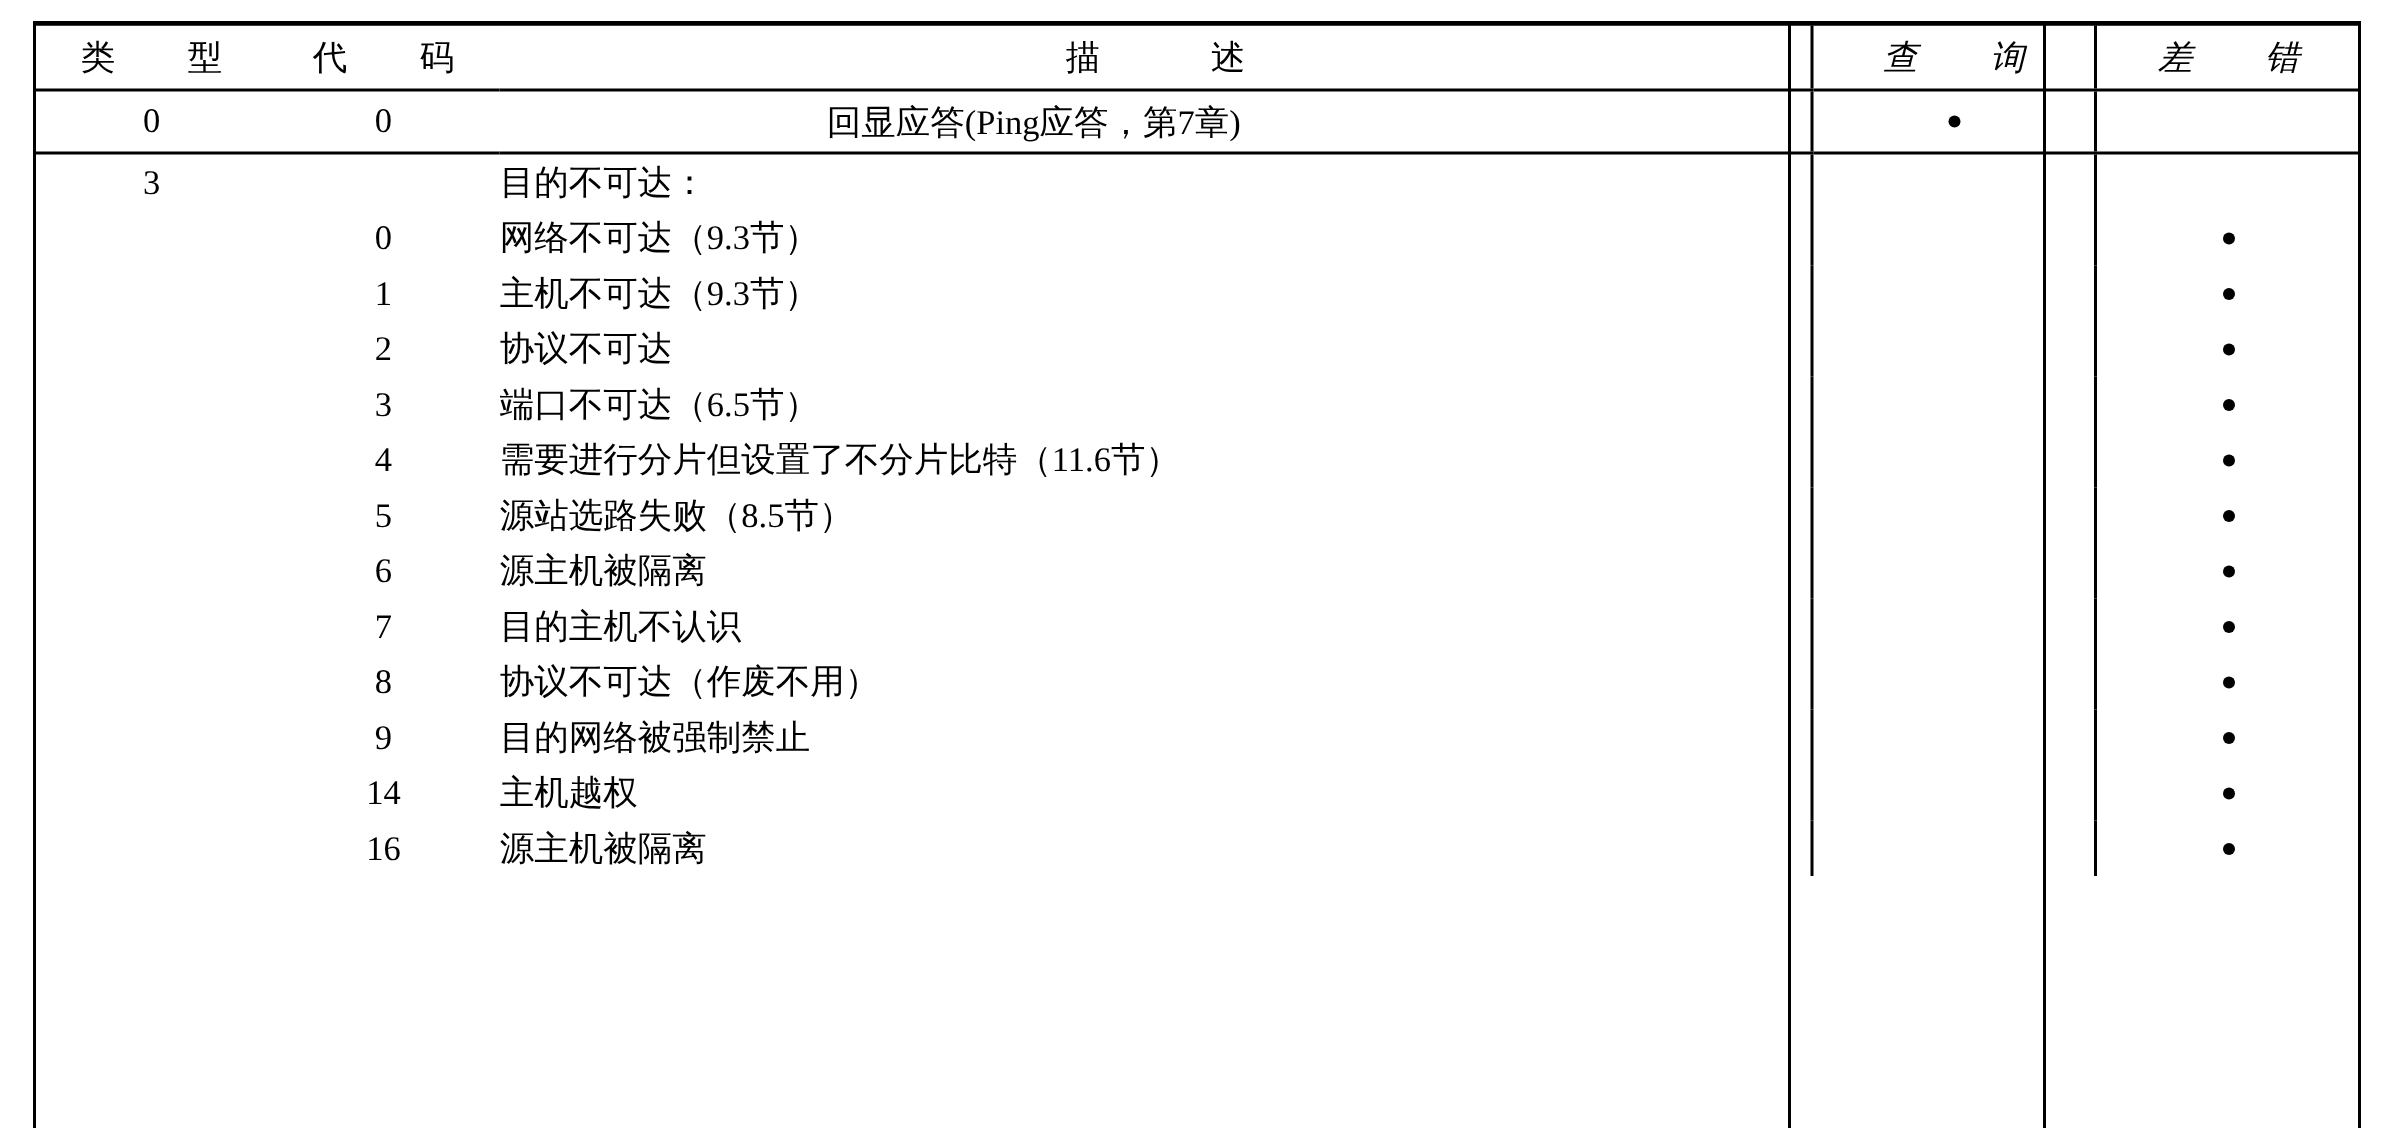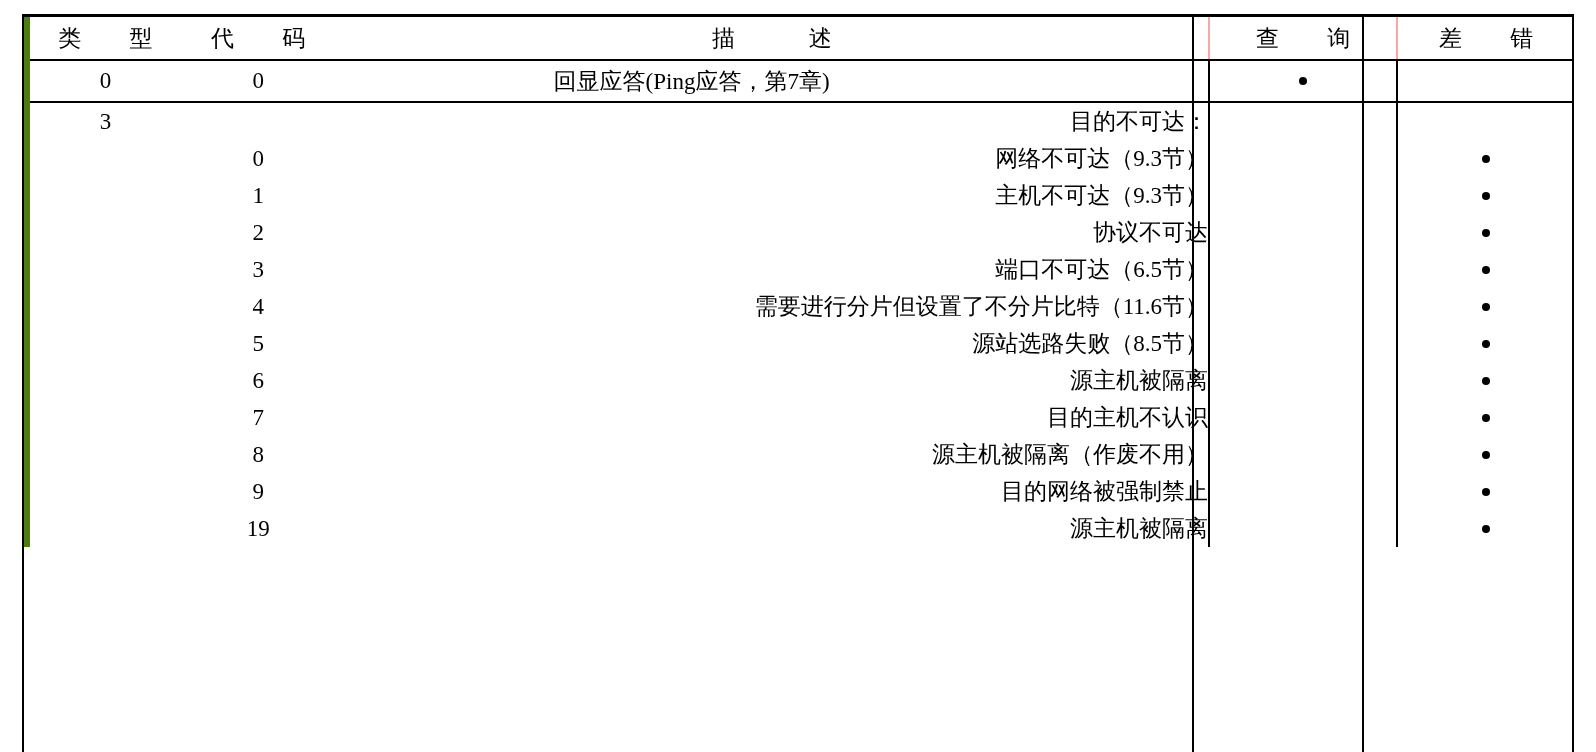--- a/index.html
+++ b/index.html
@@ -41,22 +41,22 @@
     font-weight: normal;
   }
   
   .hdr-row th {
     border-top: 3px solid #000;
     border-bottom: 2px solid #000;
     height: 42px;
     text-align: center;
     white-space: nowrap;
   }
-  .hdr-row th.vl { border-left: 2px solid #fca5a5; }
-  .left-rule { border-left: 8px solid #4d7c0f; }
+  .hdr-row th.vl { border-left: 2px solid #000000; font-style: italic; }
+  .left-rule { border-left: 2px solid #4d7c0f; }
 
   .sp-hdr {
     letter-spacing: 0.55em;
     padding-left: 0.55em;
   }
   .sp-hdr-wide {
     letter-spacing: 1.1em;
     padding-left: 1.1em;
     margin-top: 40px;
   }
@@ -76,21 +76,21 @@
 
   
   tr.body-row td {
     height: 37px;
   }
   tr.body-row td.vl { border-left: 2px solid #000; }
   td.type, td.code {
     text-align: center;
   }
   td.desc {
-    text-align: right;
+    text-align: left;
     padding-left: 218px;
     white-space: nowrap;
   }
   td.mark {
     text-align: center;
   }
   .dot {
     display: inline-block;
     width: 8px;
     height: 8px;
@@ -241,41 +241,48 @@
         <td class="type left-rule"></td>
         <td class="code">7</td>
         <td class="desc">目的主机不认识</td>
         <td class="vl mark"></td>
         <td class="vl mark"><span class="dot"></span></td>
       </tr>
 
       <tr class="body-row">
         <td class="type left-rule"></td>
         <td class="code">8</td>
-        <td class="desc">源主机被隔离（作废不用）</td>
+        <td class="desc">协议不可达（作废不用）</td>
         <td class="vl mark"></td>
         <td class="vl mark"><span class="dot"></span></td>
       </tr>
 
       <tr class="body-row">
         <td class="type left-rule"></td>
         <td class="code">9</td>
         <td class="desc">目的网络被强制禁止</td>
         <td class="vl mark"></td>
         <td class="vl mark"><span class="dot"></span></td>
       </tr>
 
 
 
 
 
-
-      <tr class="body-row">
-        <td class="type left-rule"></td>
-        <td class="code">19</td>
+      <tr class="body-row">
+        <td class="type left-rule"></td>
+        <td class="code">14</td>
+        <td class="desc">主机越权</td>
+        <td class="vl mark"></td>
+        <td class="vl mark"><span class="dot"></span></td>
+      </tr>
+
+      <tr class="body-row">
+        <td class="type left-rule"></td>
+        <td class="code">16</td>
         <td class="desc">源主机被隔离</td>
         <td class="vl mark"></td>
         <td class="vl mark"><span class="dot"></span></td>
       </tr>
     </tbody>
   </table>
 
   <div class="top-rule"></div>
   <div class="edge-left"></div>
   <div class="edge-col-query"></div>

